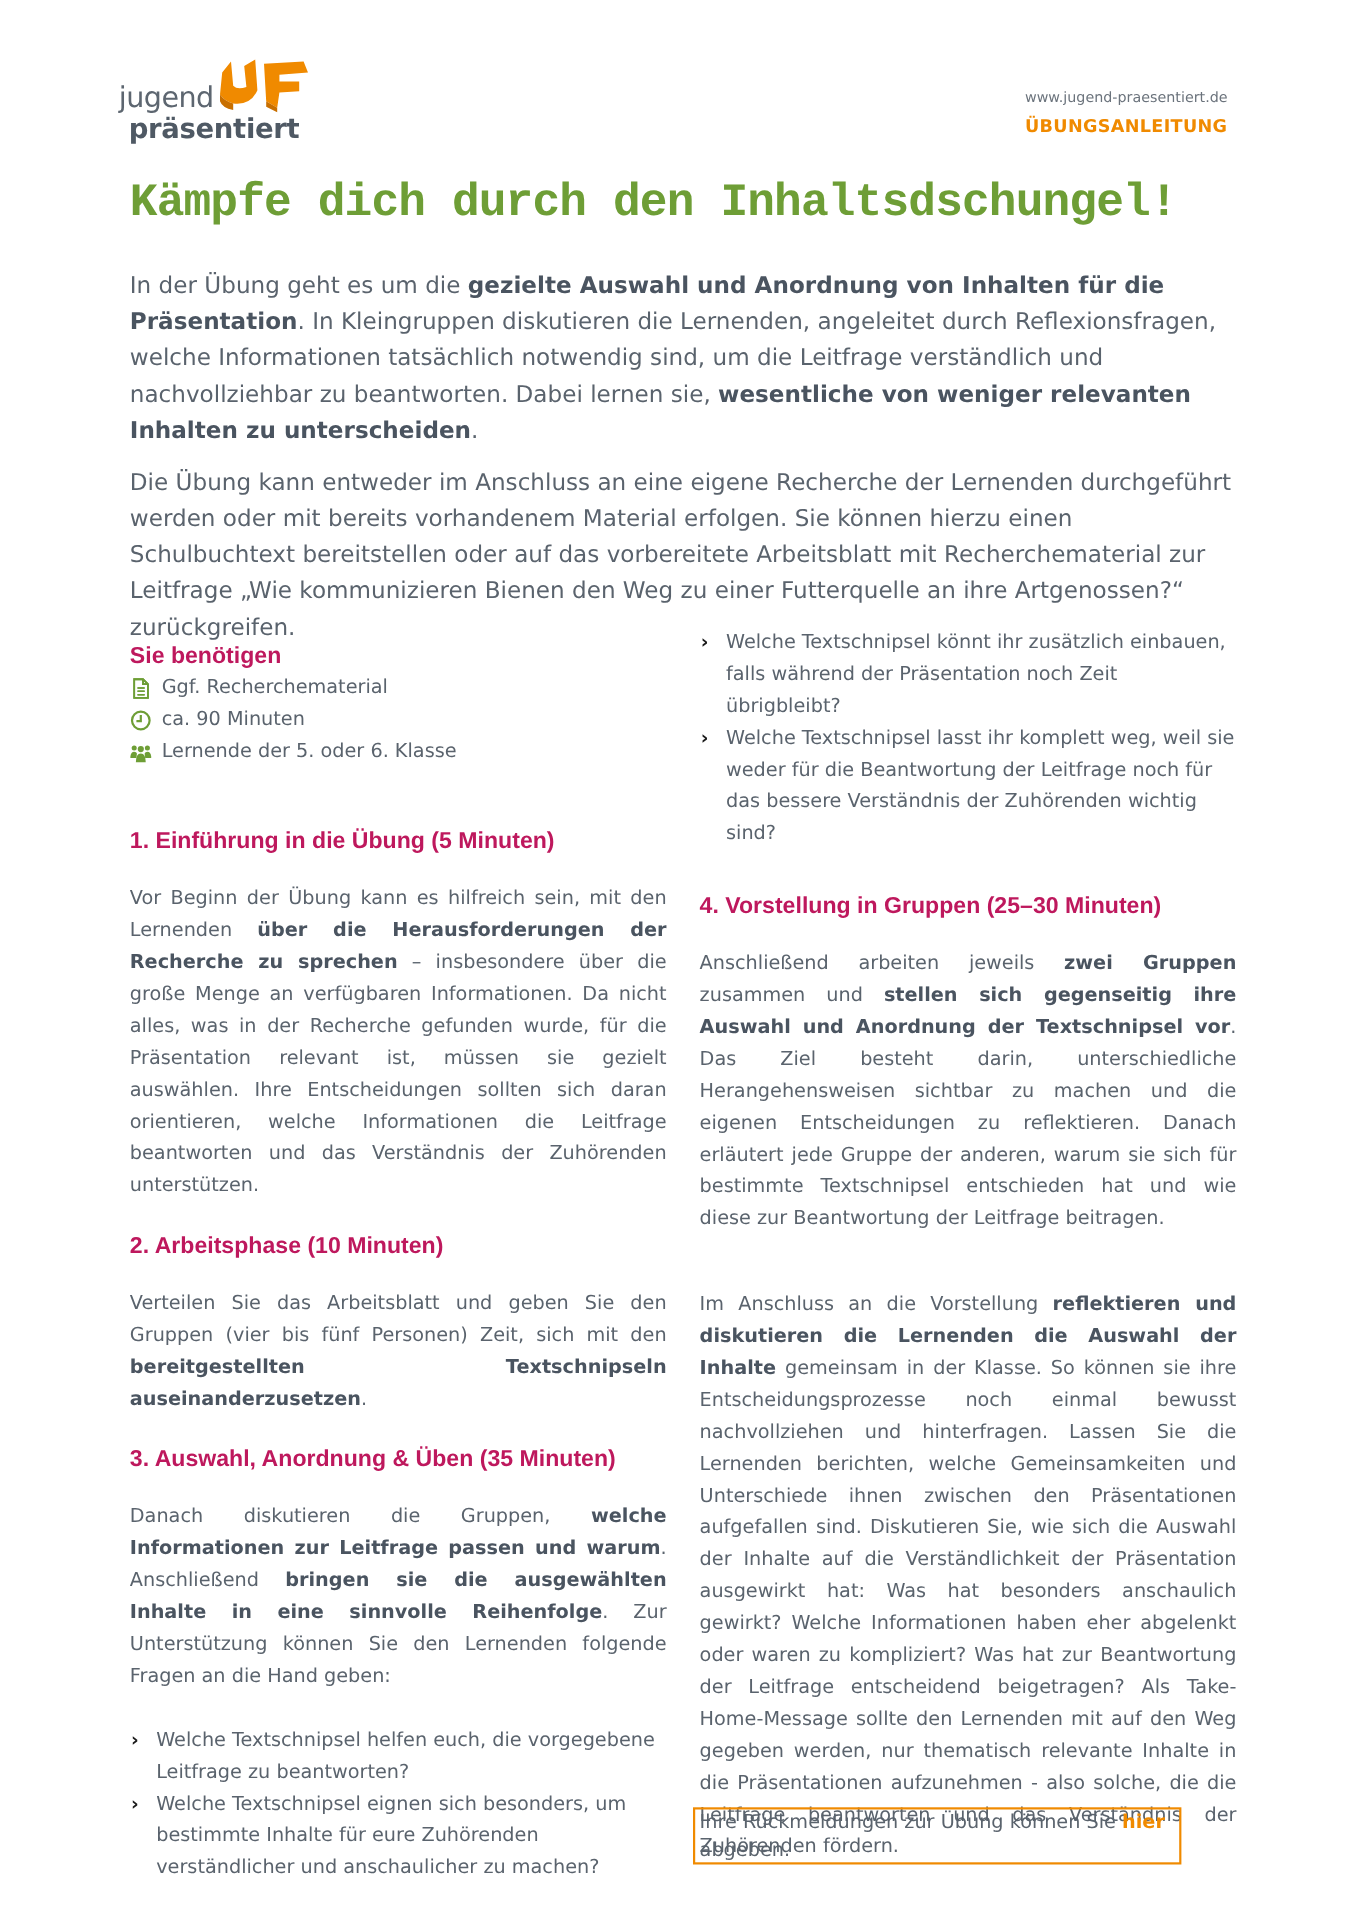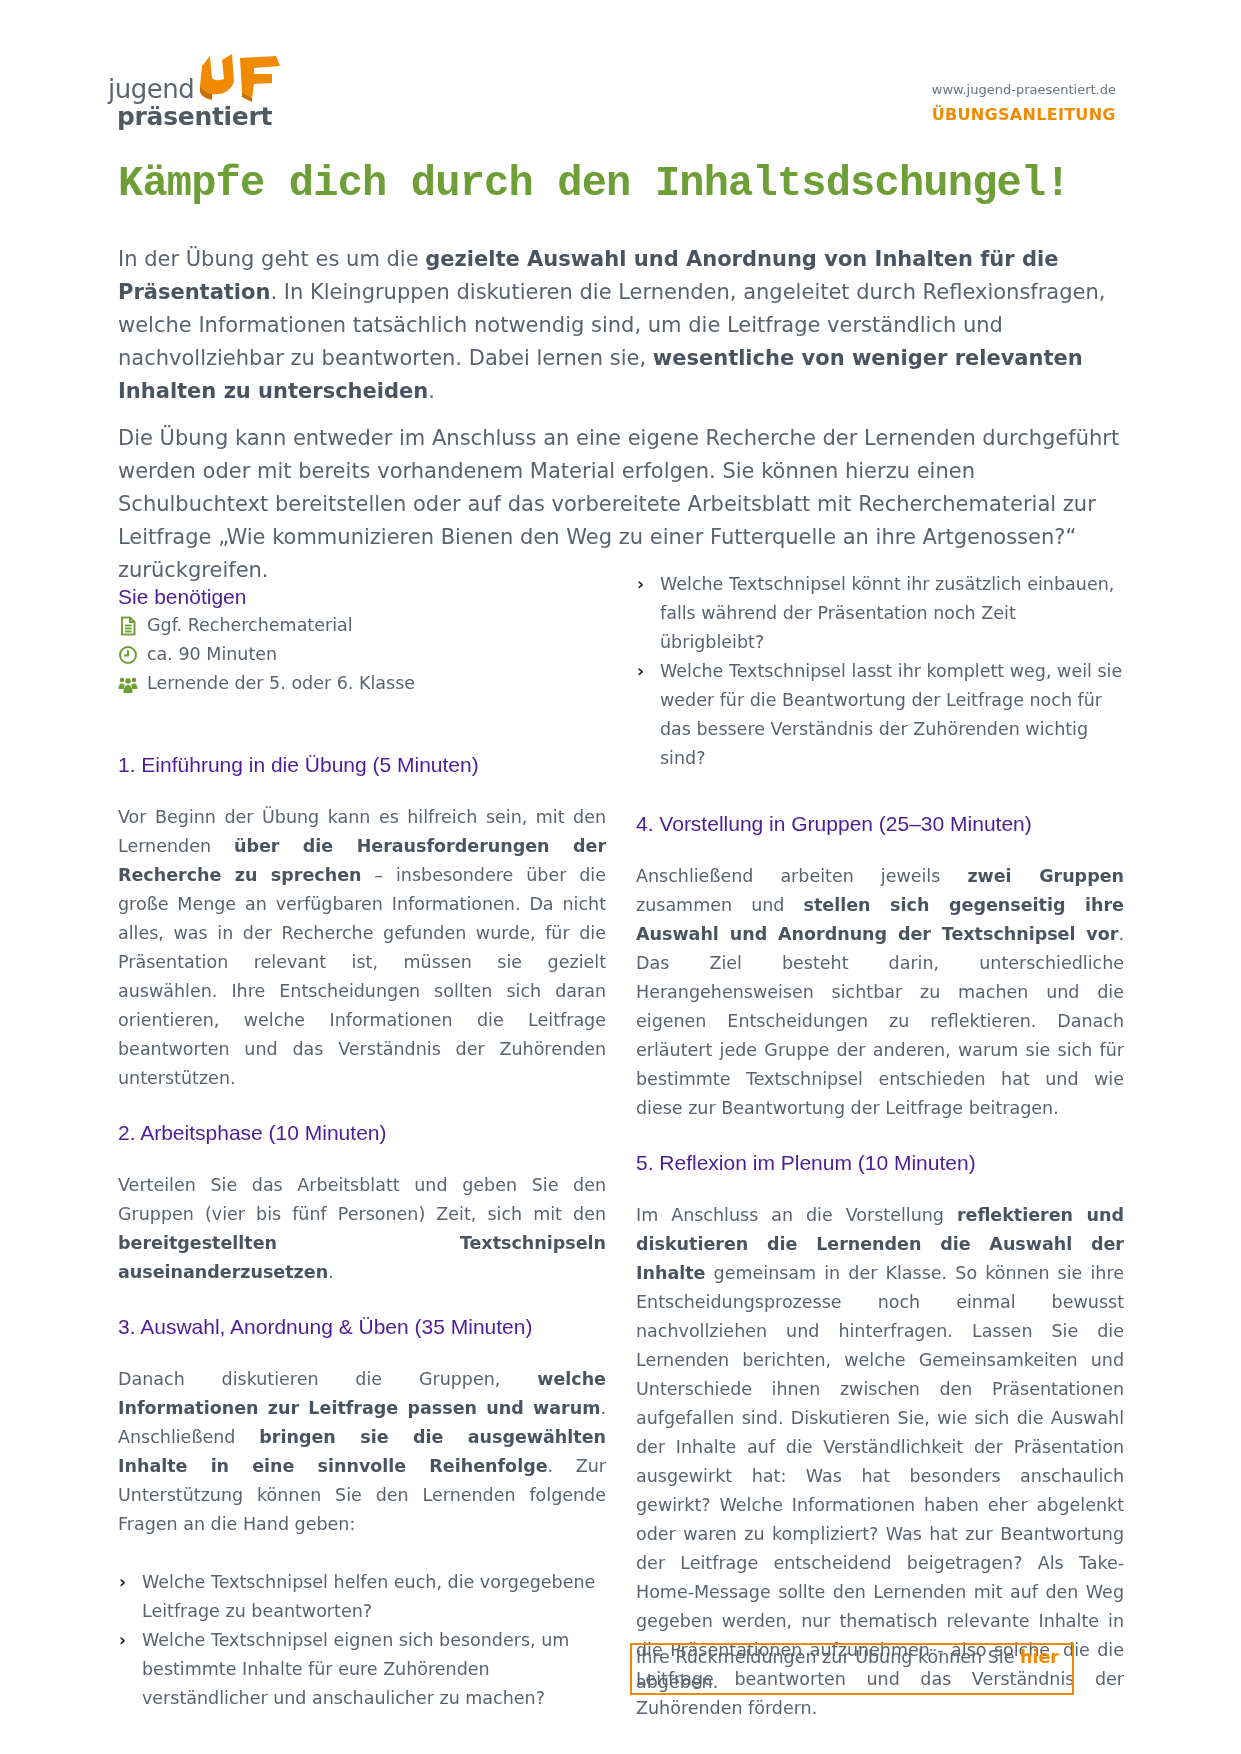--- a/index.html
+++ b/index.html
@@ -19,21 +19,21 @@
     position: absolute; left: 118px; top: 160px; margin: 0;
     font-size: 42px; font-weight: bold; color: #6e9e36; letter-spacing: -0.8px;
     font-family: Liberation Mono, monospace;
   }
   .intro { position: absolute; left: 118px; top: 243px; width: 1010px; font-size: 21px; line-height: 33px; color: #5a636d; }
   .intro p { margin: 0 0 14px 0; }
   b, .b { font-weight: bold; color: #4a5460; }
   .col { position: absolute; width: 488px; font-size: 17.5px; line-height: 29px; color: #5a636d; }
   .col.left { left: 118px; top: 582px; }
   .col.right { left: 636px; top: 582px; }
-  .h2 { font-size: 21px; font-weight: normal; color: #4c1d95; line-height: 29px; margin: 0; font-family: "Liberation Sans", sans-serif; }
+  .h2 { font-size: 21px; font-weight: bold; color: #be185d; line-height: 29px; margin: 0; font-family: "Liberation Sans", sans-serif; }
   .need-list { list-style: none; margin: 0; padding: 0; }
   .need-list li { position: relative; padding-left: 29px; }
   .need-list .ic { position: absolute; left: 0; top: 5px; width: 20px; height: 20px; }
   .justify { text-align: justify; margin-top: 24px; }
   .bullets { list-style: none; margin: 0; padding: 0; }
   .bullets li { position: relative; padding-left: 24px; }
   .bullets li .chev { position: absolute; left: 1px; top: 0; font-weight: bold; color: #1a1a1a; font-size: 17px; }
   .feedback {
     position: absolute; left: 630px; top: 1643px; width: 444px; height: 52px;
     border: 2px solid #f08a00; font-size: 17.5px; line-height: 25px; color: #5a636d;
@@ -126,19 +126,18 @@
   <ul class="bullets" style="margin-top:-12px">
     <li><span class="chev">›</span><span>Welche Textschnipsel könnt ihr zusätzlich einbauen, falls während der Präsentation noch Zeit übrigbleibt?</span></li>
     <li><span class="chev">›</span><span>Welche Textschnipsel lasst ihr komplett weg, weil sie weder für die Beantwortung der Leitfrage noch für das bessere Verständnis der Zuhörenden wichtig sind?</span></li>
   </ul>
 
   <div style="height:36px"></div>
   <div class="h2">4. Vorstellung in Gruppen (25–30 Minuten)</div>
   <div class="justify"><span>Anschließend arbeiten jeweils </span><b>zwei Gruppen</b><span> zusammen und </span><b>stellen sich gegenseitig ihre Auswahl und Anordnung der Textschnipsel vor</b><span>. Das Ziel besteht darin, unterschiedliche Herangehensweisen sichtbar zu machen und die eigenen Entscheidungen zu reflektieren. Danach erläutert jede Gruppe der anderen, warum sie sich für bestimmte Textschnipsel entschieden hat und wie diese zur Beantwortung der Leitfrage beitragen.</span></div>
 
   <div style="height:25px"></div>
-  <div class="h2">5. Reflexion im Plenum (10 Minuten)</div>
   <div class="justify"><span>Im Anschluss an die Vorstellung </span><b>reflektieren und diskutieren die Lernenden die Auswahl der Inhalte</b><span> gemeinsam in der Klasse. So können sie ihre Entscheidungsprozesse noch einmal bewusst nachvollziehen und hinterfragen. Lassen Sie die Lernenden berichten, welche Gemeinsamkeiten und Unterschiede ihnen zwischen den Präsentationen aufgefallen sind. Diskutieren Sie, wie sich die Auswahl der Inhalte auf die Verständlichkeit der Präsentation ausgewirkt hat: Was hat besonders anschaulich gewirkt? Welche Informationen haben eher abgelenkt oder waren zu kompliziert? Was hat zur Beantwortung der Leitfrage entscheidend beigetragen? Als Take-Home-Message sollte den Lernenden mit auf den Weg gegeben werden, nur thematisch relevante Inhalte in die Präsentationen aufzunehmen - also solche, die die Leitfrage beantworten und das Verständnis der Zuhörenden fördern.</span></div>
 </div>
 
 <div class="feedback">
   <span>Ihre Rückmeldungen zur Übung können Sie </span><span class="hier">hier</span><span> abgeben.</span>
 </div>
 
 </body></html>

